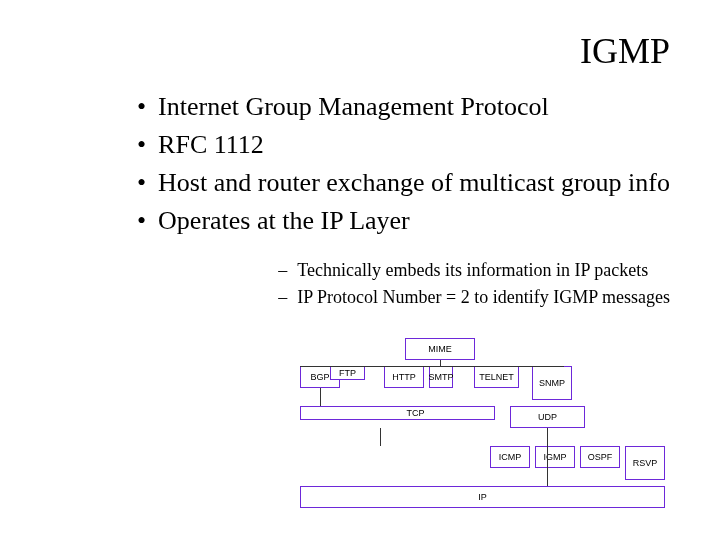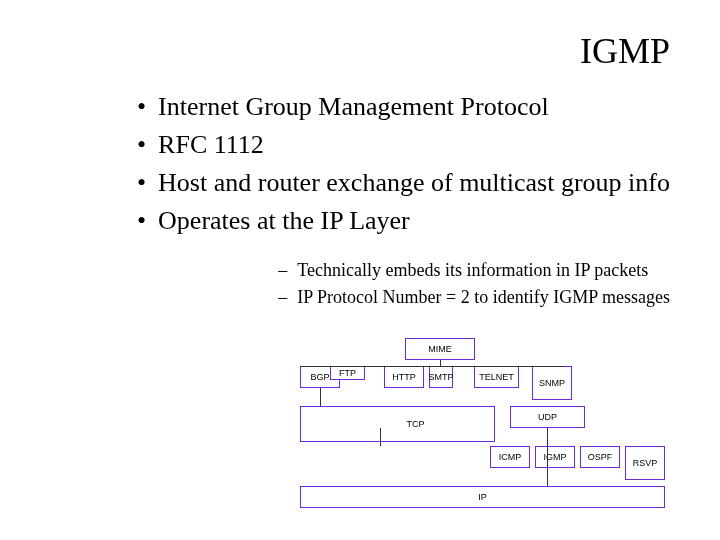--- a/index.html
+++ b/index.html
@@ -83,21 +83,21 @@
     
     .mime { left: 155px; top: 0px; width: 70px; height: 22px; }
     
     .bgp   { left: 50px;  top: 28px; width: 40px; height: 22px; }
     .ftp   { left: 80px;  top: 28px; width: 35px; height: 14px; }
     .http  { left: 134px; top: 28px; width: 40px; height: 22px; }
     .smtp  { left: 179px; top: 28px; width: 24px; height: 22px; }
     .telnet{ left: 224px; top: 28px; width: 45px; height: 22px; }
     .snmp  { left: 274px; top: 28px; width: 40px; height: 34px; margin-left: 8px; }
     
-    .tcp   { left: 50px;  top: 68px; width: 195px; height: 36px; padding-left: 36px; }
+    .tcp   { left: 50px;  top: 68px; width: 195px; height: 14px; padding-left: 36px; }
     .udp   { left: 260px; top: 68px; width: 75px; height: 22px; }
     
     .icmp  { left: 240px; top: 108px; width: 40px; height: 22px; }
     .igmp  { left: 285px; top: 108px; width: 40px; height: 22px; }
     .ospf  { left: 330px; top: 108px; width: 40px; height: 22px; }
     .rsvp  { left: 375px; top: 108px; width: 40px; height: 34px; }
     
     .ip    { left: 50px;  top: 148px; width: 365px; height: 22px; }
 
     

